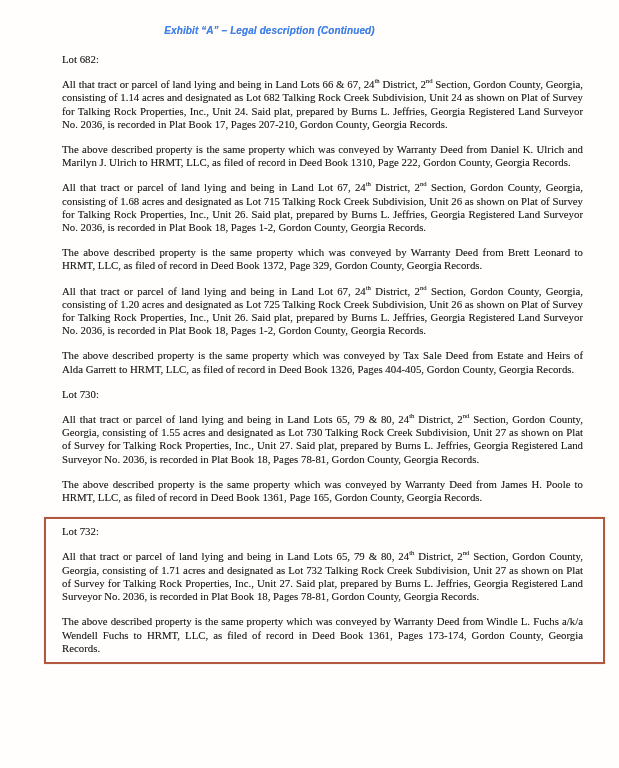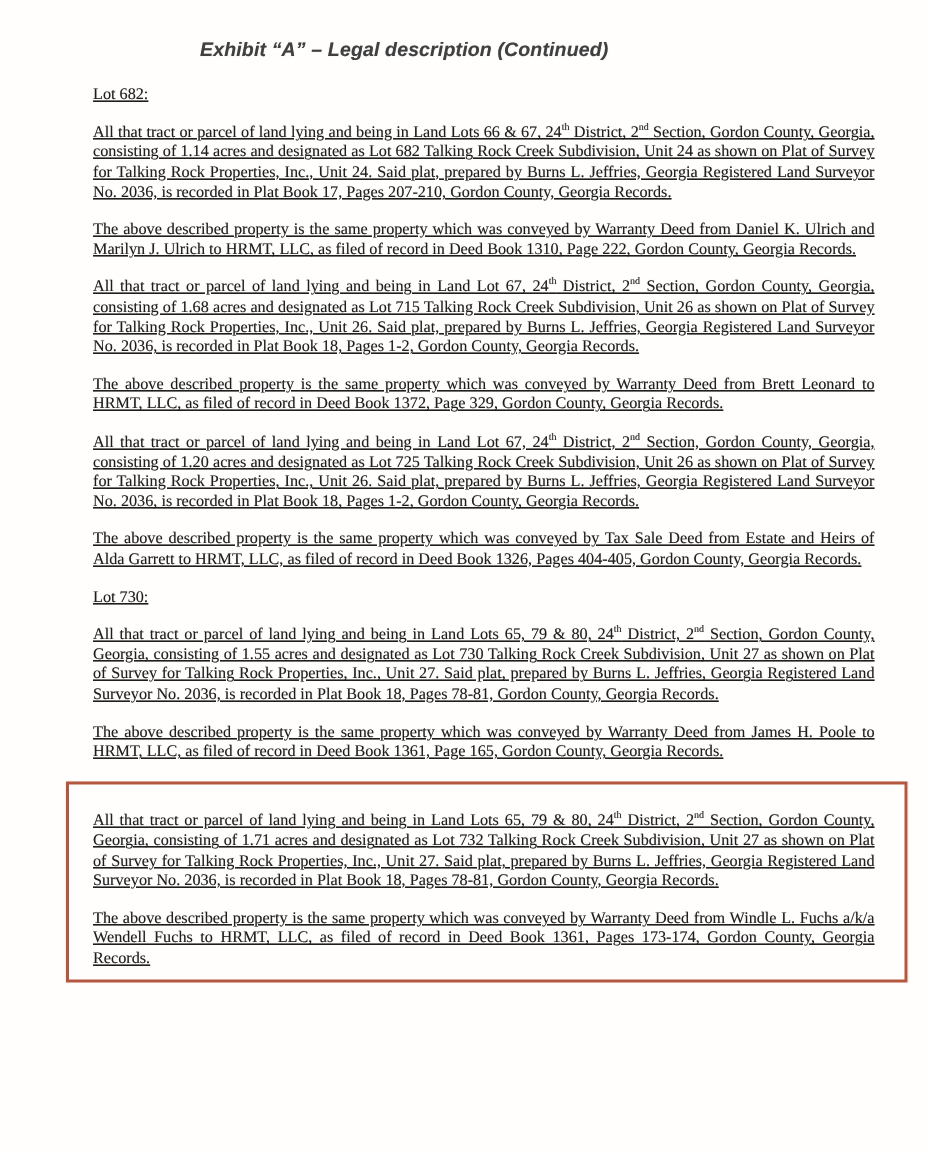--- a/index.html
+++ b/index.html
@@ -17,30 +17,29 @@
     color: #1e1e1e;
     text-shadow: 0 0 0.5px rgba(40,40,40,0.45);
   }
   .title {
     margin: 0;
     padding: 25px 80px 0 0;
     text-align: center;
     font-family: "Liberation Sans", sans-serif;
     font-style: italic;
     font-weight: 700;
-    font-size: 13px;
+    font-size: 10px;
     letter-spacing: 0.1px;
-    color: #404040;
+    color: #3b82f6;
   }
   .content {
     margin: 17px 0 0 62px;
     width: 521px;
     font-size: 10.8px;
     line-height: 13.2px;
-    text-decoration: underline;
   }
   .lot {
     margin: 12px 0;
   }
   .para {
     margin: 12px 0;
     text-align: justify;
   }
   .para sup {
     font-size: 62%;
@@ -85,18 +84,19 @@
       <p class="para">The above described property is the same property which was conveyed by Tax Sale Deed from Estate and Heirs of Alda Garrett to HRMT, LLC, as filed of record in Deed Book 1326, Pages 404-405, Gordon County, Georgia Records.</p>
     </section>
 
     <section>
       <p class="lot">Lot 730:</p>
       <p class="para">All that tract or parcel of land lying and being in Land Lots 65, 79 &amp; 80, 24<sup>th</sup> District, 2<sup>nd</sup> Section, Gordon County, Georgia, consisting of 1.55 acres and designated as Lot 730 Talking Rock Creek Subdivision, Unit 27 as shown on Plat of Survey for Talking Rock Properties, Inc., Unit 27.  Said plat, prepared by Burns L. Jeffries, Georgia Registered Land Surveyor No. 2036, is recorded in Plat Book 18, Pages 78-81, Gordon County, Georgia Records.</p>
       <p class="para">The above described property is the same property which was conveyed by Warranty Deed from James H. Poole to HRMT, LLC, as filed of record in Deed Book 1361, Page 165, Gordon County, Georgia Records.</p>
     </section>
 
     <section class="highlight-box">
+      <p class="lot">Lot 732:</p>
       <p class="para">All that tract or parcel of land lying and being in Land Lots 65, 79 &amp; 80, 24<sup>th</sup> District, 2<sup>nd</sup> Section, Gordon County, Georgia, consisting of 1.71 acres and designated as Lot 732 Talking Rock Creek Subdivision, Unit 27 as shown on Plat of Survey for Talking Rock Properties, Inc., Unit 27.  Said plat, prepared by Burns L. Jeffries, Georgia Registered Land Surveyor No. 2036, is recorded in Plat Book 18, Pages 78-81, Gordon County, Georgia Records.</p>
       <p class="para">The above described property is the same property which was conveyed by Warranty Deed from Windle L. Fuchs a/k/a Wendell Fuchs to HRMT, LLC, as filed of record in Deed Book 1361, Pages 173-174, Gordon County, Georgia Records.</p>
     </section>
 
   </div>
 </div>
 
 </body></html>

